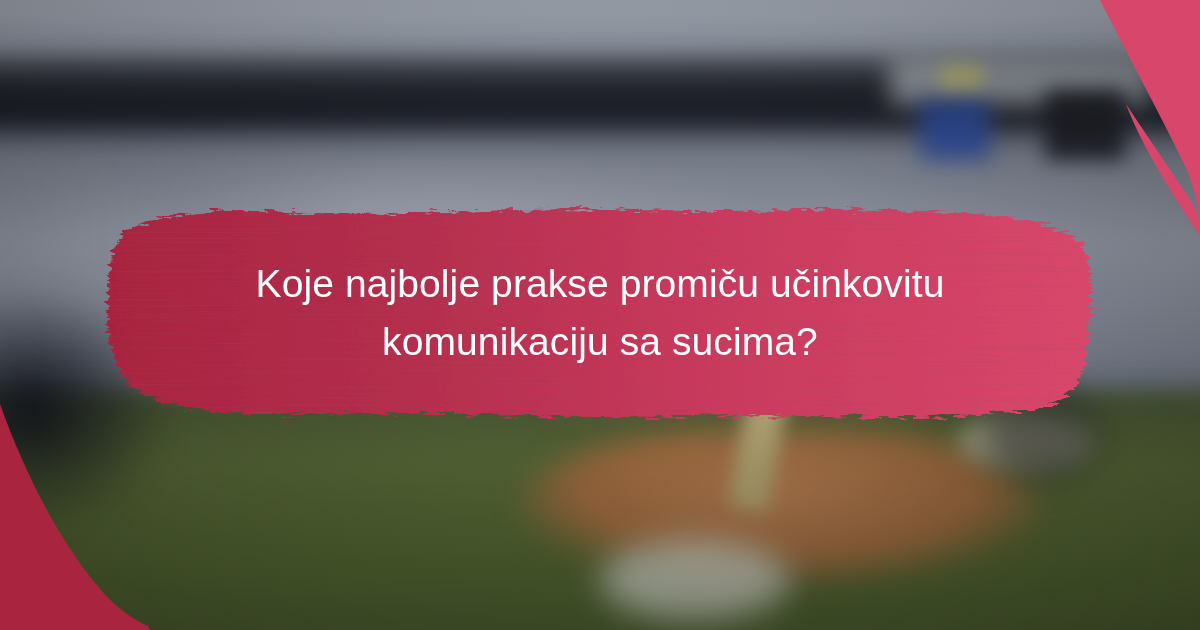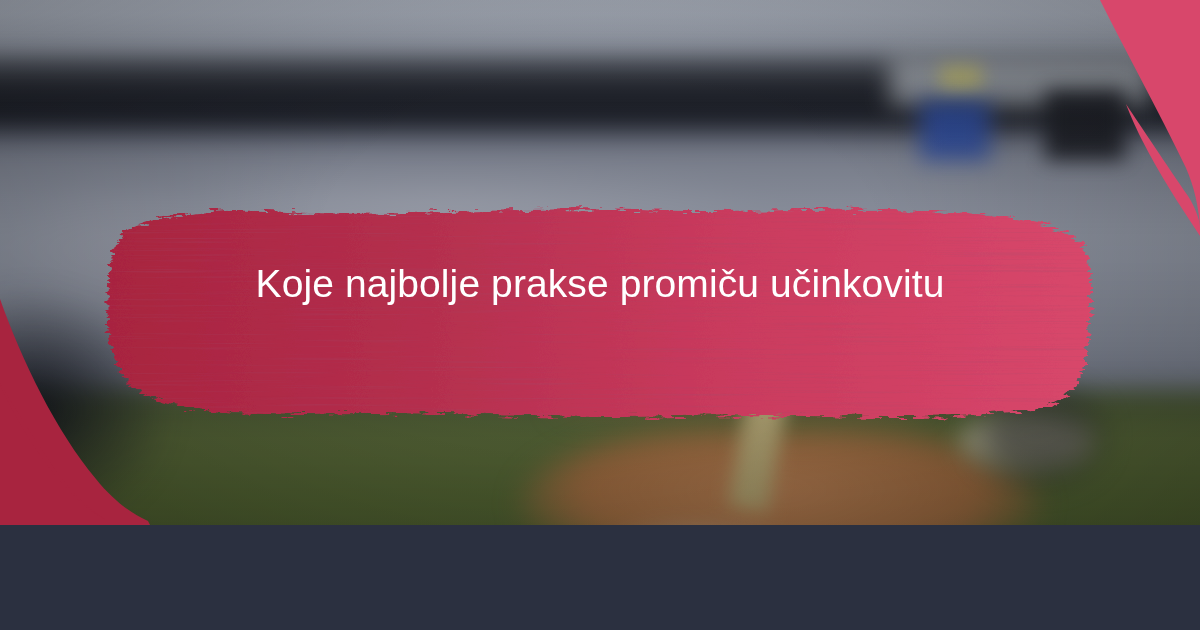--- a/index.html
+++ b/index.html
@@ -6,21 +6,21 @@
 
   html, body {
     width:1200px; height:630px;
     overflow:hidden;
     background:#2b3040;
     font-family:"Liberation Sans", sans-serif;
   }
 
   #card {
     position:relative;
-    width:1200px; height:525px;
+    width:1200px; height:630px;
     overflow:hidden;
   }
 
   
   .bg-layer {
     position:absolute; inset:-40px;
     z-index:0;
   }
 
   
@@ -229,20 +229,21 @@
       </g>
 
       <g clip-path="url(#brushClip)" opacity="0.42">
         <rect x="0" y="0" width="1000" height="232" filter="url(#streaks)"></rect>
       </g>
     </svg>
   </div>
 
   <div id="headline">
     <span class="line">Koje najbolje prakse promiču učinkovitu</span>
+    <span class="line">komunikaciju sa sucima?</span>
   </div>
 
   <svg id="corner-tr" class="corner-svg" viewBox="0 0 170 260">
     <path d="M 170,0 L 70,0 C 96,52 128,110 156,168 C 164,186 169,208 170,228 Z" fill="#d8476b"></path>
     <path d="M 170,236 C 150,206 128,172 112,140 C 104,124 99,112 96,104
              C 112,128 136,164 158,196 C 165,207 169,218 170,226 Z" fill="#d8476b"></path>
   </svg>
 
   <svg id="corner-bl" class="corner-svg" viewBox="0 0 170 260">
     <path d="M 0,260 L 0,34 C 22,96 56,166 96,214 C 112,234 130,248 148,256 L 150,260 Z" fill="#a8243f"></path>

